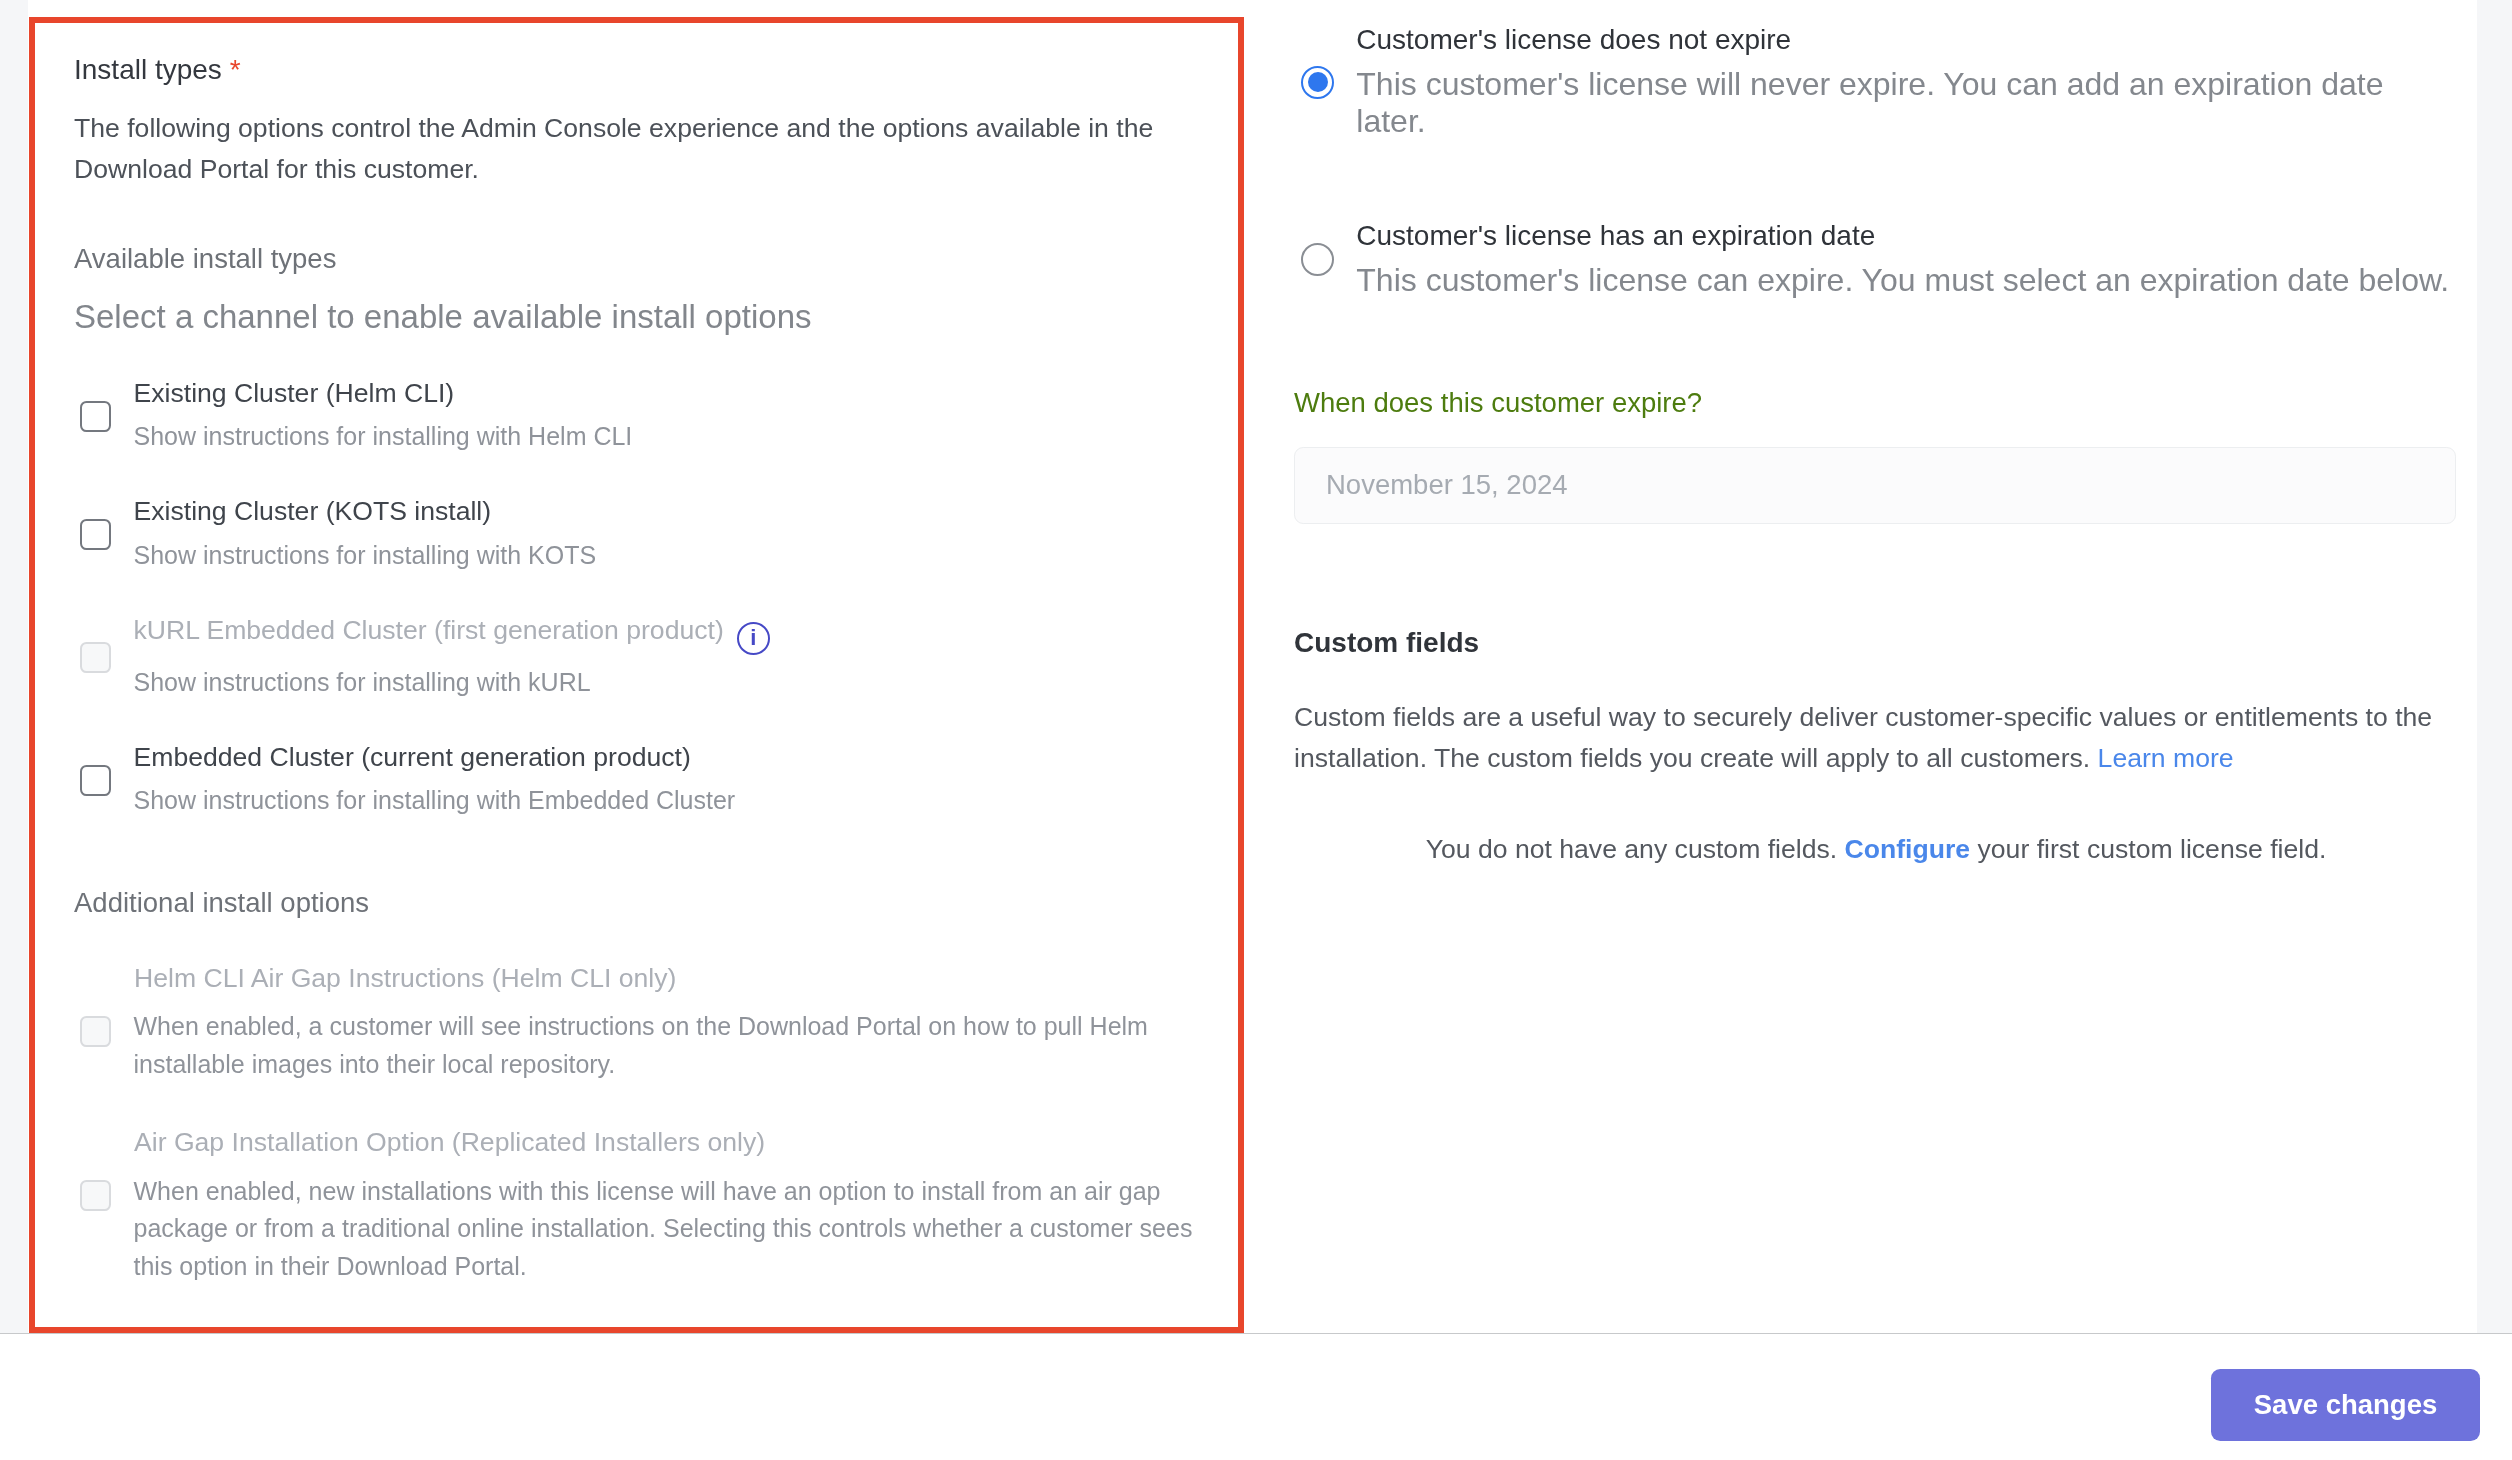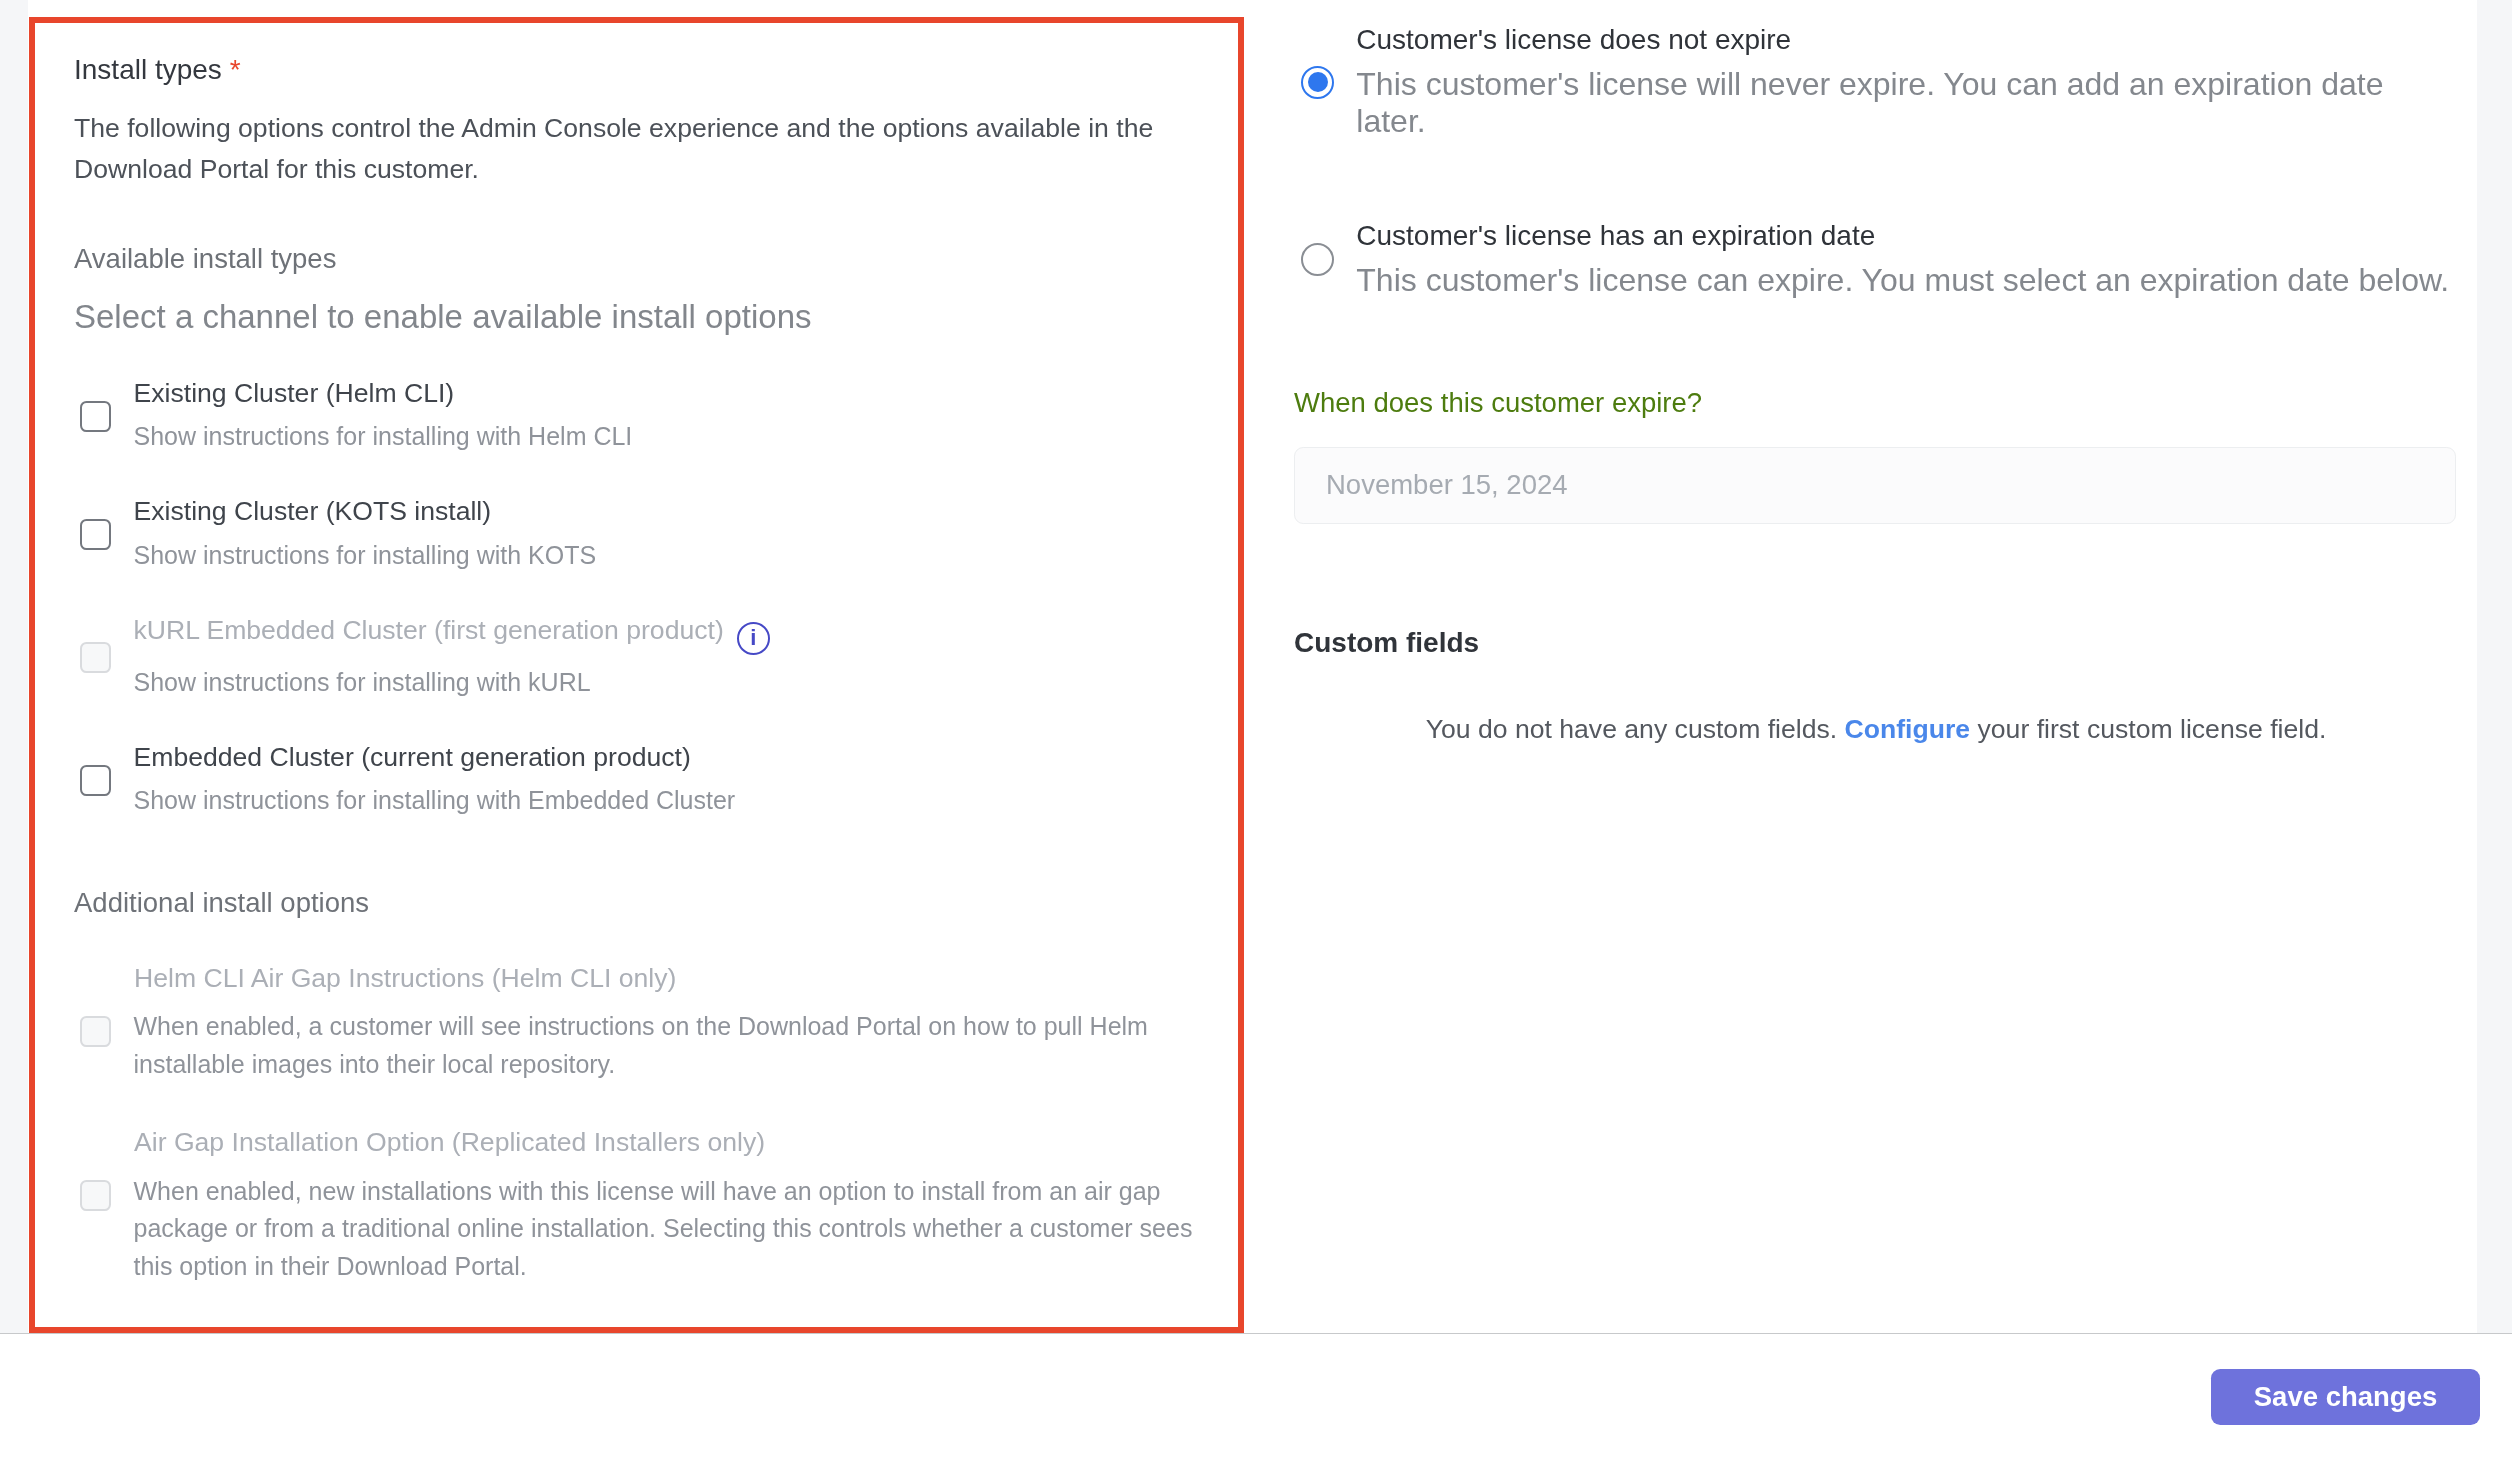--- a/index.html
+++ b/index.html
@@ -57,21 +57,21 @@
   .date-input::placeholder { color:#a6abb2; opacity:1; }
 
   .cf-heading { margin-top:103px; font-size:28px; font-weight:700; color:#30343a; }
   .cf-desc { margin-top:38px; font-size:26.6px; line-height:1.55; color:#54585f; max-width:1164px; }
   .link { color:#4a87ea; text-decoration:none; cursor:pointer; }
   .link.bold { font-weight:700; }
   .cf-empty { margin-top:55px; font-size:26.6px; color:#54585f; text-align:center; }
 
   
   .footer { position:absolute; left:0; right:0; bottom:0; height:127px; background:#fff; border-top:1.8px solid #c7c9cb; }
-  .save-btn { position:absolute; right:32px; top:35px; width:269px; height:56px; background:#6e72dc; color:#fff;
+  .save-btn { position:absolute; right:32px; top:35px; width:269px; height:72px; background:#6e72dc; color:#fff;
     font-size:27.5px; font-weight:700; border:none; border-radius:9.2px; cursor:pointer;
     font-family:"Liberation Sans","DejaVu Sans",sans-serif; }
 </style>
 </head>
 <body>
 
 <div class="screen">
   <div class="content">
     <div class="gutter left"></div>
     <div class="gutter right"></div>
@@ -154,20 +154,21 @@
         <div>
           <div class="radio-label">Customer's license has an expiration date</div>
           <div class="radio-desc">This customer's license can expire. You must select an expiration date below.</div>
         </div>
       </div>
 
       <div class="date-label">When does this customer expire?</div>
       <input class="date-input" type="text" disabled="" placeholder="November 15, 2024" style="">
 
       <div class="cf-heading">Custom fields</div>
+      <p class="cf-desc"><span>Custom fields are a useful way to securely deliver customer-specific values or entitlements to the installation. The custom fields you create will apply to all customers. </span><a class="link">Learn more</a></p>
 
       <div class="cf-empty"><span>You do not have any custom fields. </span><a class="link bold">Configure</a><span> your first custom license field.</span></div>
     </div>
   </div>
 
   <div class="footer">
     <button class="save-btn">Save changes</button>
   </div>
 </div>
 

